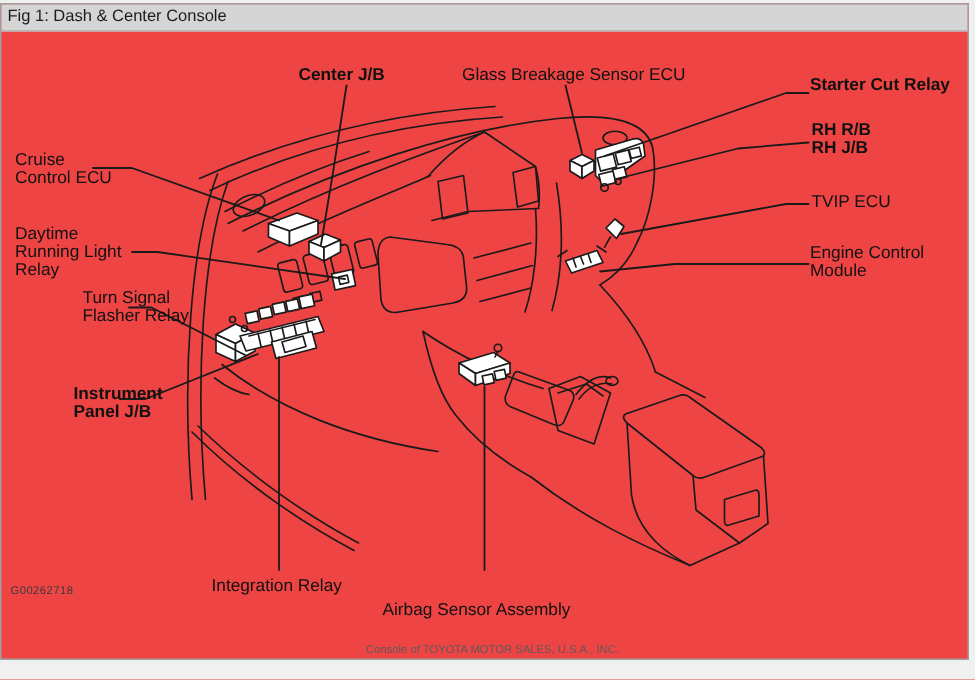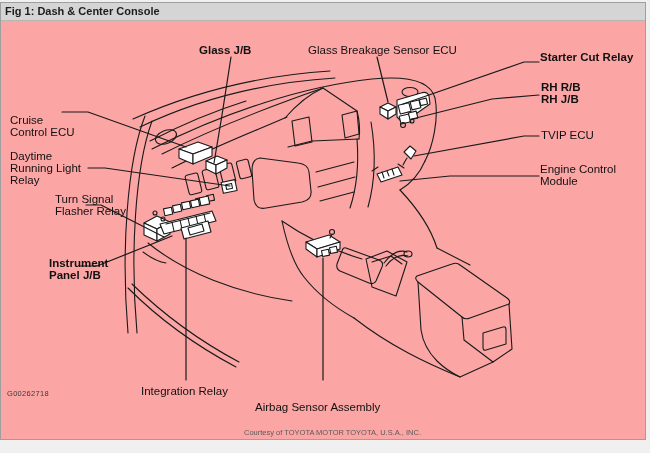--- a/index.html
+++ b/index.html
@@ -3,23 +3,22 @@
 <meta charset="utf-8">
 <style>
   html,body { margin:0; padding:0; }
   body {
     width:650px; height:453px; position:relative; overflow:hidden;
     background:#f0f0f0;
     font-family:"Liberation Sans", sans-serif;
   }
   .window {
     position:absolute; left:0; top:2px; width:646px; height:438px;
-    background:#fca5a5; border:1px solid #9e9e9e; box-sizing:border-box;
+    background:#ef4444; border:1px solid #9e9e9e; box-sizing:border-box;
     z-index:0;
-    font-weight:bold;
   }
   .titlebar {
     position:absolute; left:0; top:0; right:0; height:17px;
     background:#d5d5d5; border-bottom:1px solid #b5b5b5;
     font-size:11px; line-height:17px; padding-left:4px; color:#1c1c1c;
   }
   .artboard { position:absolute; left:0; top:0; width:650px; height:453px; z-index:1; }
   .lbl {
     position:absolute; z-index:2;
     font-size:11.5px; line-height:12px; color:#111;
@@ -211,34 +210,34 @@
     <polyline points="377,57 388,102"></polyline>
     <polyline points="539,62 524,62 403,104"></polyline>
     <polyline points="539,95 492,99 412,119"></polyline>
     <polyline points="539,136 524,136 414,156"></polyline>
     <polyline points="539,176 450,176 400,181"></polyline>
     <polyline points="186,238 186,380"></polyline>
     <polyline points="323,258 323,380"></polyline>
   </g>
 </svg>
 
-<div class="lbl b" style="left:199px; top:44px;">Glass J/B</div>
+<div class="lbl b" style="left:199px; top:44px;">Center J/B</div>
 <div class="lbl" style="left:308px; top:44px;">Glass Breakage Sensor ECU</div>
 <div class="lbl" style="left:540px; top:51px;font-weight:bold;">Starter Cut Relay</div>
 <div class="lbl b" style="left:541px; top:81px;">RH R/B
 RH J/B</div>
 <div class="lbl" style="left:541px; top:129px;">TVIP ECU</div>
 <div class="lbl" style="left:540px; top:163px;">Engine Control
 Module</div>
-<div class="lbl" style="left:10px;  top:114px;">Cruise
+<div class="lbl" style="left:10px;  top:101px;">Cruise
 Control ECU</div>
 <div class="lbl" style="left:10px;  top:150px;">Daytime
 Running Light
 Relay</div>
 <div class="lbl" style="left:10px;  top:193px;margin-left:45px;">Turn Signal
 Flasher Relay</div>
 <div class="lbl b" style="left:10px;  top:257px;margin-left:39px;">Instrument
 Panel J/B</div>
 <div class="lbl" style="left:141px; top:385px;">Integration Relay</div>
 <div class="lbl" style="left:255px; top:385px;margin-top:16px;">Airbag Sensor Assembly</div>
 
 <div class="fig-code">G00262718</div>
-<div class="courtesy">Courtesy of TOYOTA MOTOR TOYOTA, U.S.A., INC.</div>
+<div class="courtesy">Console of TOYOTA MOTOR SALES, U.S.A., INC.</div>
 
 </body></html>

